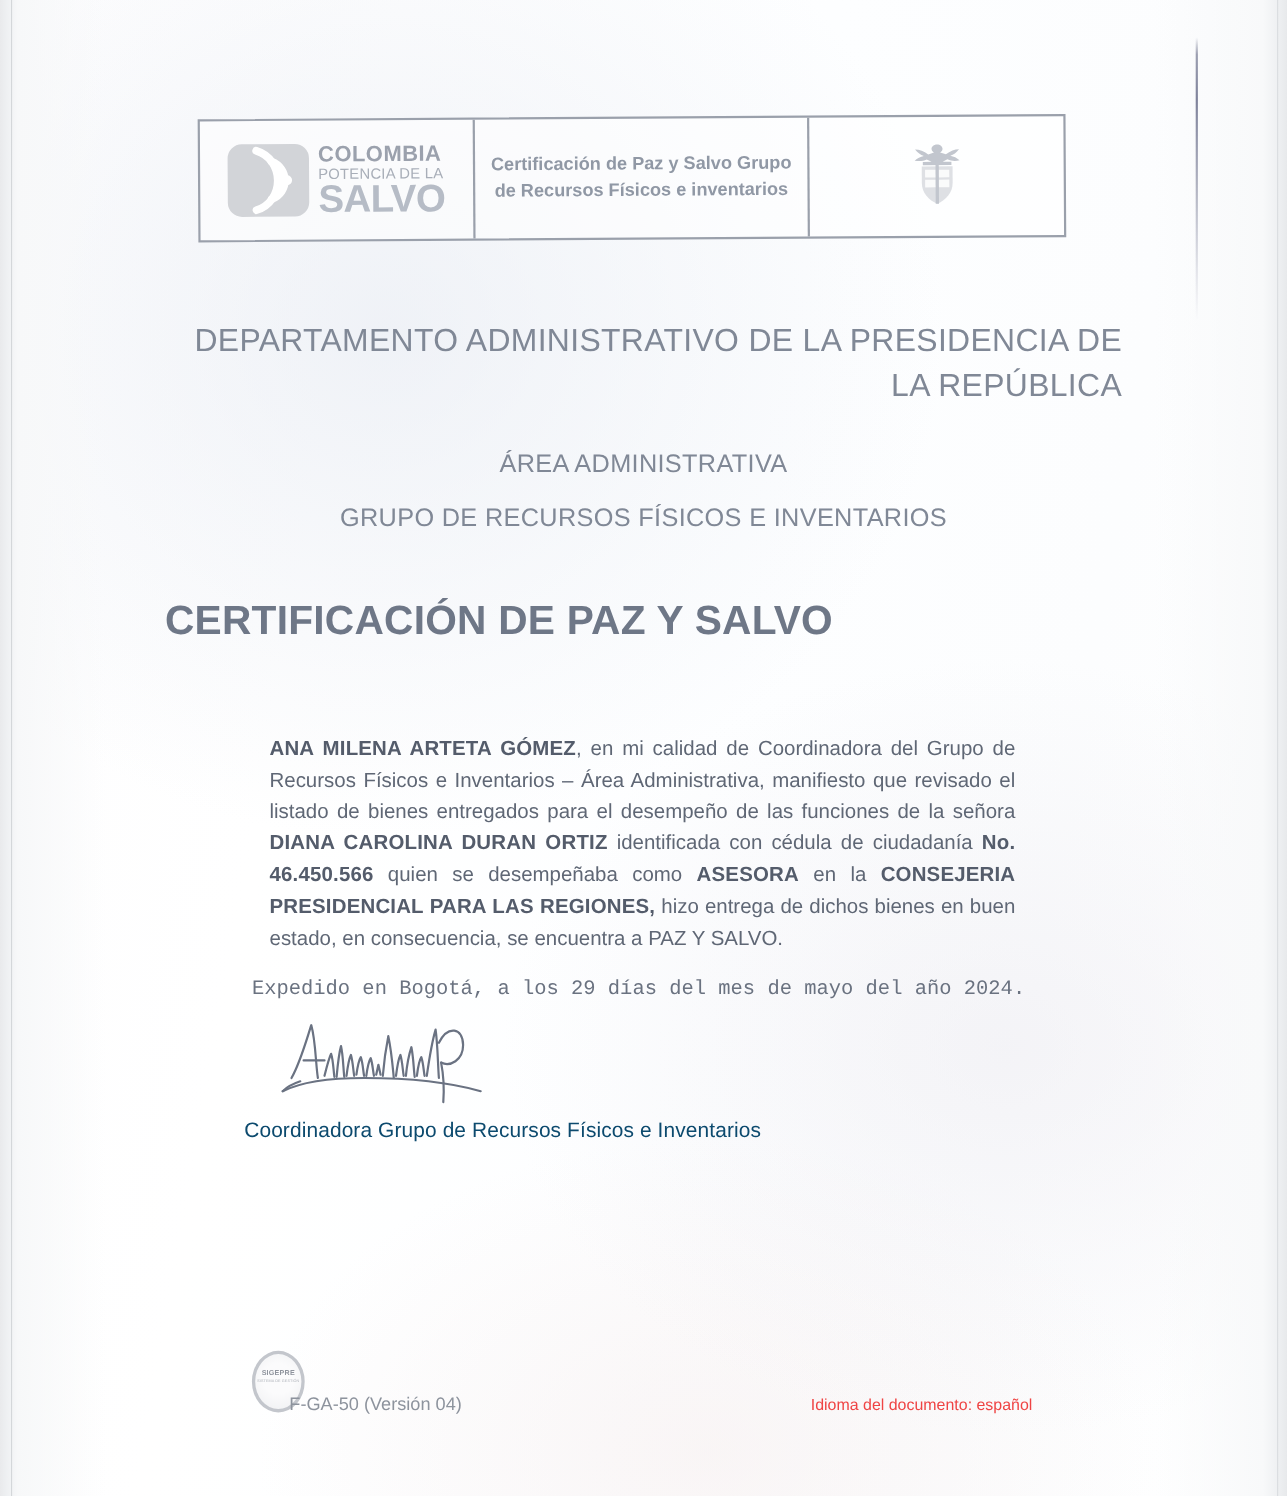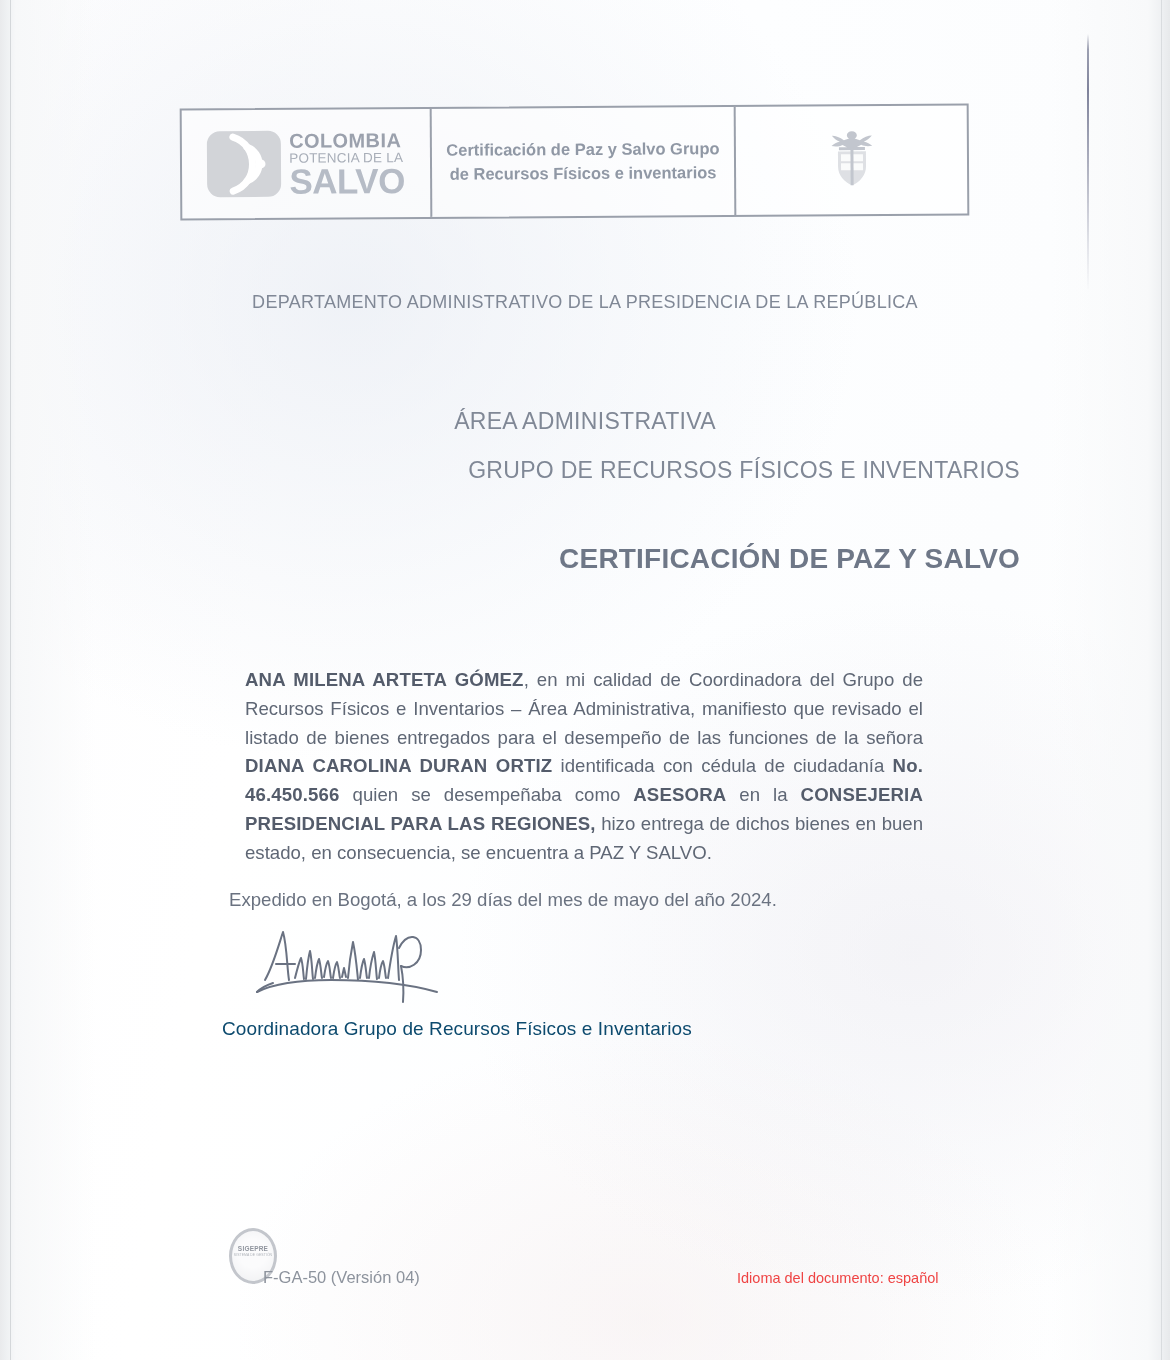--- a/index.html
+++ b/index.html
@@ -129,30 +129,30 @@
   
   .doc-head {
     position: absolute;
     left: 150px;
     width: 870px;
     text-align: center;
     color: #808896;
     font-weight: 400;
     letter-spacing: 0.3px;
   }
-  #org-name   { top: 290px; font-size: 18px; line-height: 1.42; }
+  #org-name   { top: 290px; font-size: 29px; line-height: 1.42; text-align: right; }
   #area-name  { top: 408px; font-size: 23px; }
-  #group-name { top: 457px; font-size: 23px; text-align: right; }
+  #group-name { top: 457px; font-size: 23px; }
 
   #doc-title {
     position: absolute;
     left: 150px; top: 543px;
     width: 870px;
-    text-align: right;
-    font-size: 28px;
+    text-align: left;
+    font-size: 37px;
     font-weight: 800;
     letter-spacing: 0.2px;
     color: #6e7787;
   }
 
   .body-block {
     position: absolute;
     left: 229px; top: 650px;
     width: 710px;
   }
@@ -162,20 +162,21 @@
     line-height: 1.55;
     color: #5f6775;
     margin: 16px;
   }
   .body-par b { font-weight: 700; color: #545c6b; letter-spacing: 0.15px; }
   .par-date {
     text-align: left;
     font-size: 18.6px;
     line-height: 1.55;
     color: #6a7280;
+    font-family: Liberation Mono, monospace;
   }
 
   
   .signature-wrap {
     position: absolute;
     left: 243px; top: 918px;
     width: 260px; height: 90px;
   }
   .signature-wrap svg { display: block; }
   #signer-role {

